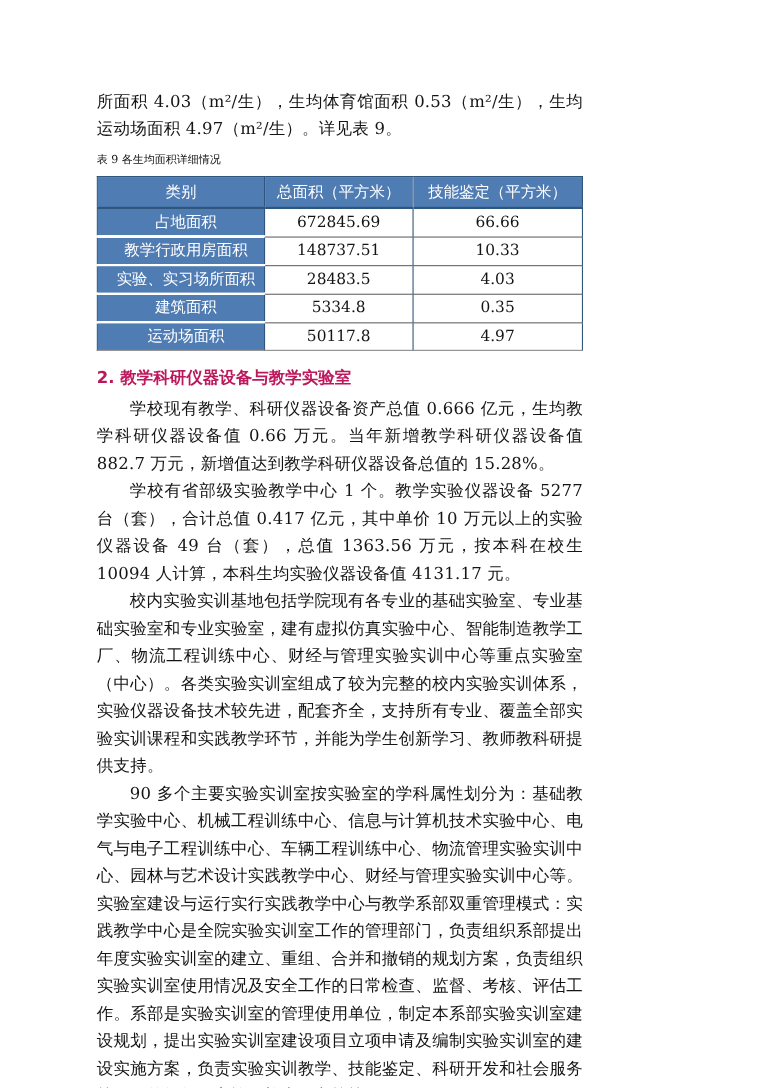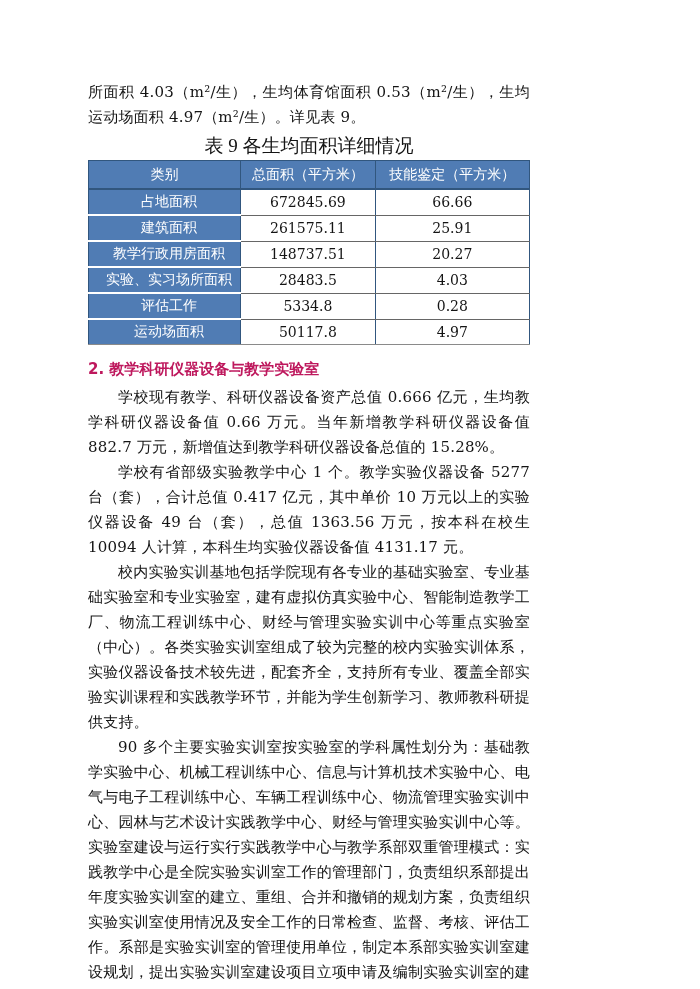--- a/index.html
+++ b/index.html
@@ -26,24 +26,22 @@
     margin: 0;
     font-size: 15px;
     line-height: 25px;
     text-align: justify;
     text-indent: 2em;
     letter-spacing: 0.2px;
   }
   .no-indent { text-indent: 0; }
   .table-caption {
     margin: 6px 0 4px 0;
-    font-size: 19px;
-    text-align: center;
+    font-size: 10px;
     line-height: 20px;
-    font-family: Liberation Serif, serif;
   }
   table.area-table {
     width: 100%;
     border-collapse: collapse;
     table-layout: fixed;
   }
   .area-table th, .area-table td {
     text-align: center;
     vertical-align: middle;
     padding: 1px 2px;
@@ -123,38 +121,33 @@
         <th>技能鉴定（平方米）</th>
       </tr>
     </thead>
     <tbody>
       <tr>
         <td class="cat">占地面积</td>
         <td class="num">672845.69</td>
         <td class="num">66.66</td>
       </tr>
       <tr>
-        <td class="cat">建筑面积</td>
-        <td class="num">261575.11</td>
-        <td class="num">25.91</td>
-      </tr>
-      <tr>
         <td class="cat">教学行政用房面积</td>
         <td class="num">148737.51</td>
-        <td class="num">20.27</td>
+        <td class="num">10.33</td>
       </tr>
       <tr>
         <td class="cat">实验、实习场所面积</td>
         <td class="num">28483.5</td>
         <td class="num">4.03</td>
       </tr>
       <tr>
-        <td class="cat">评估工作</td>
+        <td class="cat">建筑面积</td>
         <td class="num">5334.8</td>
-        <td class="num">0.28</td>
+        <td class="num">0.35</td>
       </tr>
       <tr>
         <td class="cat">运动场面积</td>
         <td class="num">50117.8</td>
         <td class="num">4.97</td>
       </tr>
     </tbody>
   </table>
 
   <h3 class="section-heading">2. 教学科研仪器设备与教学实验室</h3>

